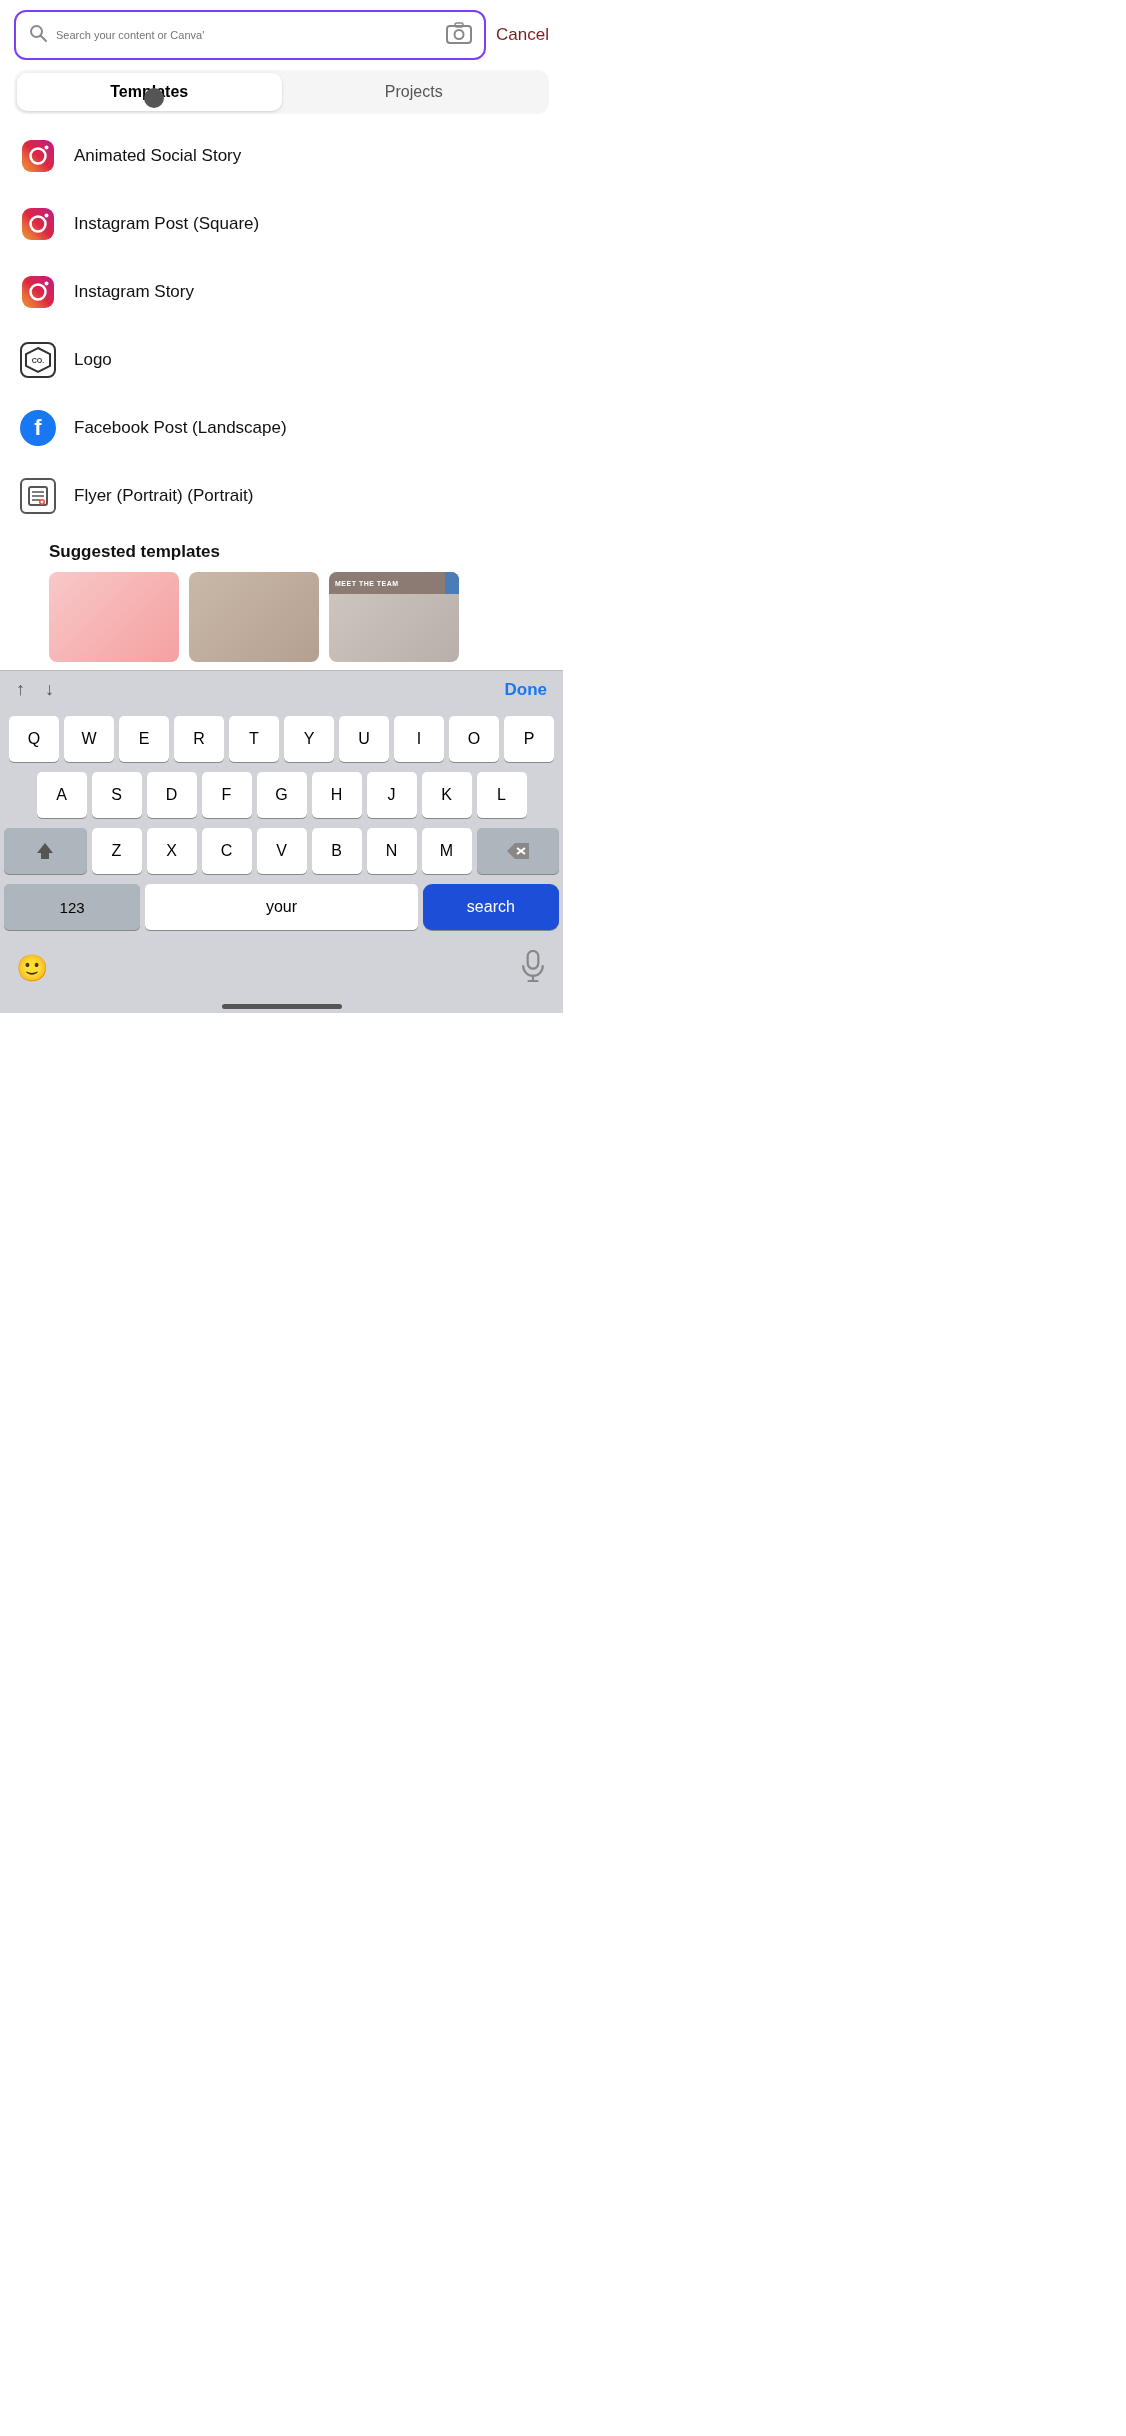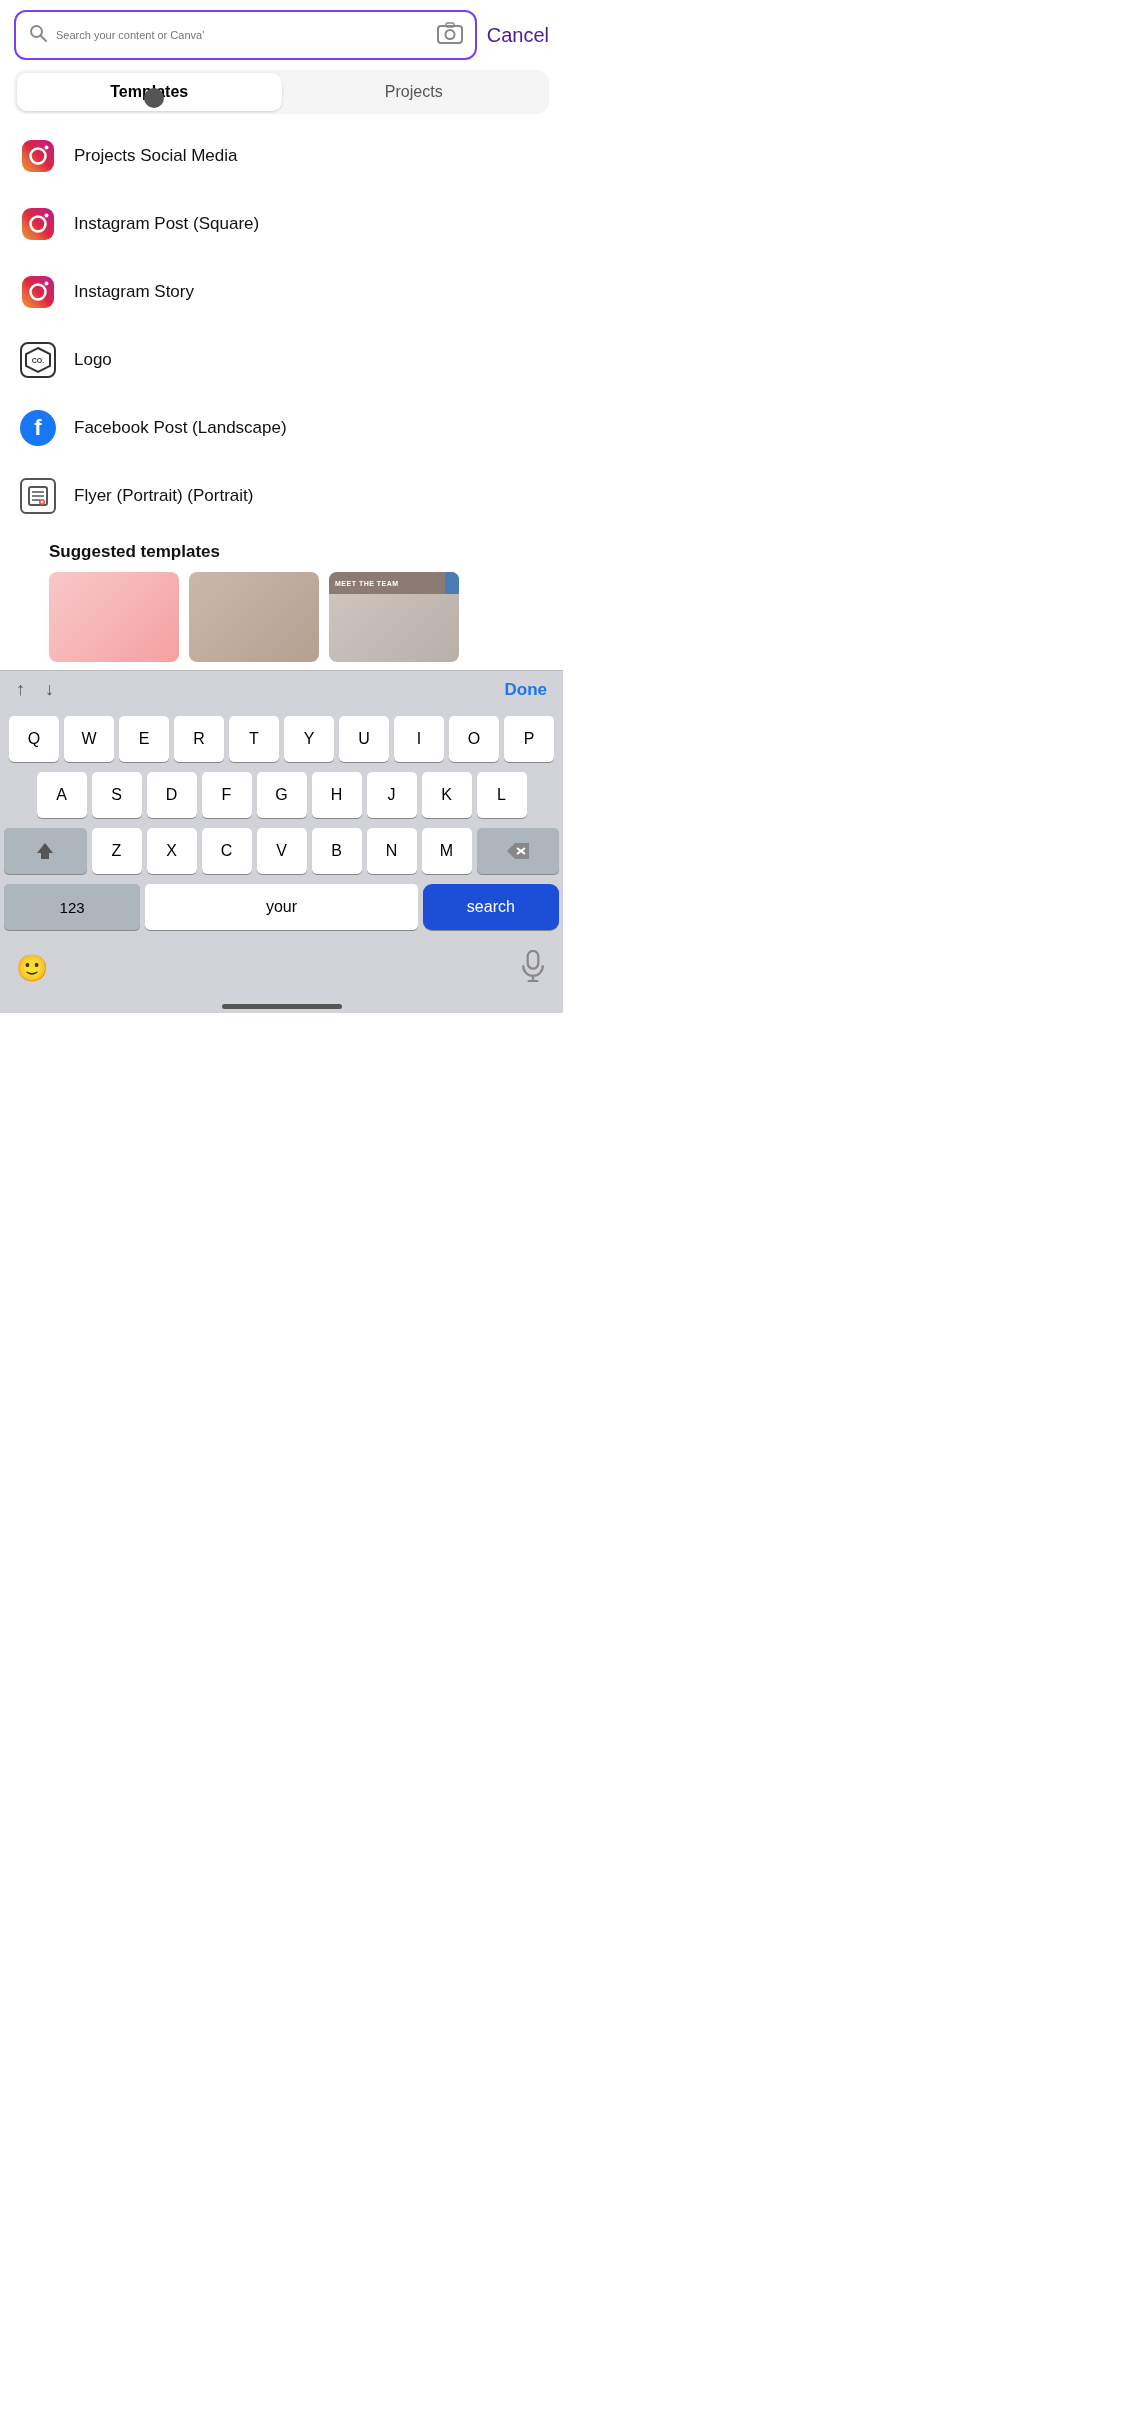--- a/index.html
+++ b/index.html
@@ -47,22 +47,22 @@
       color: #333;
       background: transparent;
     }
 
     .camera-icon {
       flex-shrink: 0;
       color: #888;
     }
 
     .cancel-btn {
-      font-size: 20px;
-      color: #4c1d95;
+      font-size: 17px;
+      color: #7f1d1d;
       background: none;
       border: none;
       cursor: pointer;
       white-space: nowrap;
       padding: 4px 0;
     }
 
     
     .cursor-dot {
       position: absolute;
@@ -422,21 +422,21 @@
             <stop offset="50%" style="stop-color:#dc2743"></stop>
             <stop offset="75%" style="stop-color:#cc2366"></stop>
             <stop offset="100%" style="stop-color:#bc1888"></stop>
           </linearGradient>
         </defs>
         <rect x="2" y="2" width="32" height="32" rx="9" fill="url(#ig1)"></rect>
         <circle cx="18" cy="18" r="7.5" fill="none" stroke="#fff" stroke-width="2.5"></circle>
         <circle cx="26.5" cy="9.5" r="2" fill="#fff"></circle>
       </svg>
     </div>
-    <span class="item-label">Projects Social Media</span>
+    <span class="item-label">Animated Social Story</span>
   </div>
 
   <div class="list-item">
     <div class="item-icon">
       <svg class="ig-icon" viewBox="0 0 36 36" xmlns="http://www.w3.org/2000/svg">
         <defs>
           <linearGradient id="ig2" x1="0%" y1="100%" x2="100%" y2="0%">
             <stop offset="0%" style="stop-color:#f09433"></stop>
             <stop offset="25%" style="stop-color:#e6683c"></stop>
             <stop offset="50%" style="stop-color:#dc2743"></stop>

